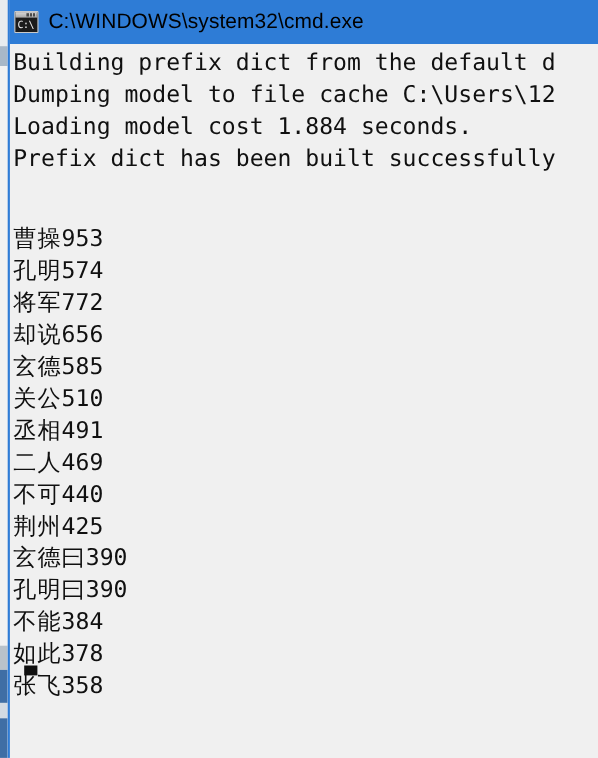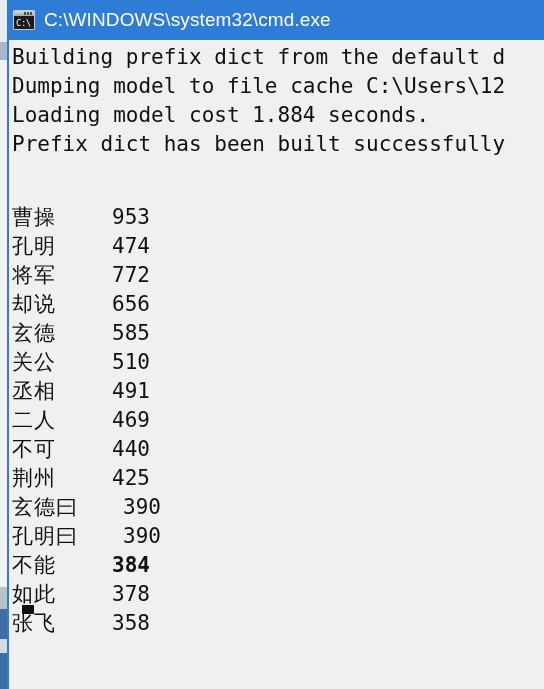--- a/index.html
+++ b/index.html
@@ -96,21 +96,21 @@
     top: 7px;
     font-family: "DejaVu Sans Mono", monospace;
     font-size: 9px;
     line-height: 10px;
     color: #f4f4f4;
     letter-spacing: -0.5px;
     white-space: nowrap;
   }
 
   .title-text {
-    color: #ffffff;
+    color: #000000;
     font-size: 19px;
     font-family: "Liberation Sans", sans-serif;
     white-space: nowrap;
     letter-spacing: 0.1px;
   }
 
   .console {
     position: relative;
     height: 649px;
     background: #f0f0f0;
@@ -139,21 +139,21 @@
     color: #101010;
   }
   .row .word {
     display: inline-block;
     letter-spacing: 1px;
     margin-top: 14px;
   }
   .row .count {
     display: inline-block;
     width: 150px;
-    text-align: center;
+    text-align: left;
     font-size: 21px;
     margin-top: 44px;
   }
 
   .prompt-line {
     height: 29px;
     line-height: 29px;
     white-space: pre;
     font-family: "DejaVu Sans Mono", "Liberation Mono", monospace;
     font-size: 21px;
@@ -198,32 +198,32 @@
 
     <div class="console">
 
       <div class="con-line">Building prefix dict from the default d</div>
       <div class="con-line">Dumping model to file cache C:\Users\12</div>
       <div class="con-line">Loading model cost 1.884 seconds.</div>
       <div class="con-line">Prefix dict has been built successfully</div>
 
       <div id="freq-table">
           <div class="row"><span class="word">曹操</span><span class="count" style="width: 150px;">953</span></div>
-          <div class="row"><span class="word">孔明</span><span class="count" style="width: 150px;">474</span></div>
+          <div class="row"><span class="word">孔明</span><span class="count" style="width: 150px;">574</span></div>
           <div class="row"><span class="word">将军</span><span class="count" style="width: 150px;">772</span></div>
           <div class="row"><span class="word">却说</span><span class="count" style="width: 150px;">656</span></div>
           <div class="row"><span class="word">玄德</span><span class="count" style="width: 150px;">585</span></div>
           <div class="row"><span class="word">关公</span><span class="count" style="width: 150px;">510</span></div>
           <div class="row"><span class="word">丞相</span><span class="count" style="width: 150px;">491</span></div>
           <div class="row"><span class="word">二人</span><span class="count" style="width: 150px;">469</span></div>
           <div class="row"><span class="word">不可</span><span class="count" style="width: 150px;">440</span></div>
           <div class="row"><span class="word">荆州</span><span class="count" style="width: 150px;">425</span></div>
           <div class="row"><span class="word">玄德曰</span><span class="count" style="width: 128px;">390</span></div>
           <div class="row"><span class="word">孔明曰</span><span class="count" style="width: 128px;">390</span></div>
-          <div class="row"><span class="word">不能</span><span class="count" style="width: 150px; font-weight: bold;">384</span></div>
+          <div class="row"><span class="word">不能</span><span class="count" style="width: 150px;">384</span></div>
           <div class="row"><span class="word">如此</span><span class="count" style="width: 150px;">378</span></div>
           <div class="row"><span class="word">张飞</span><span class="count" style="width: 150px;">358</span></div>
         </div>
 
       <div class="prompt-line"><span class="cursor-block"></span></div>
 
     </div>
   </div>
 </div>
 

